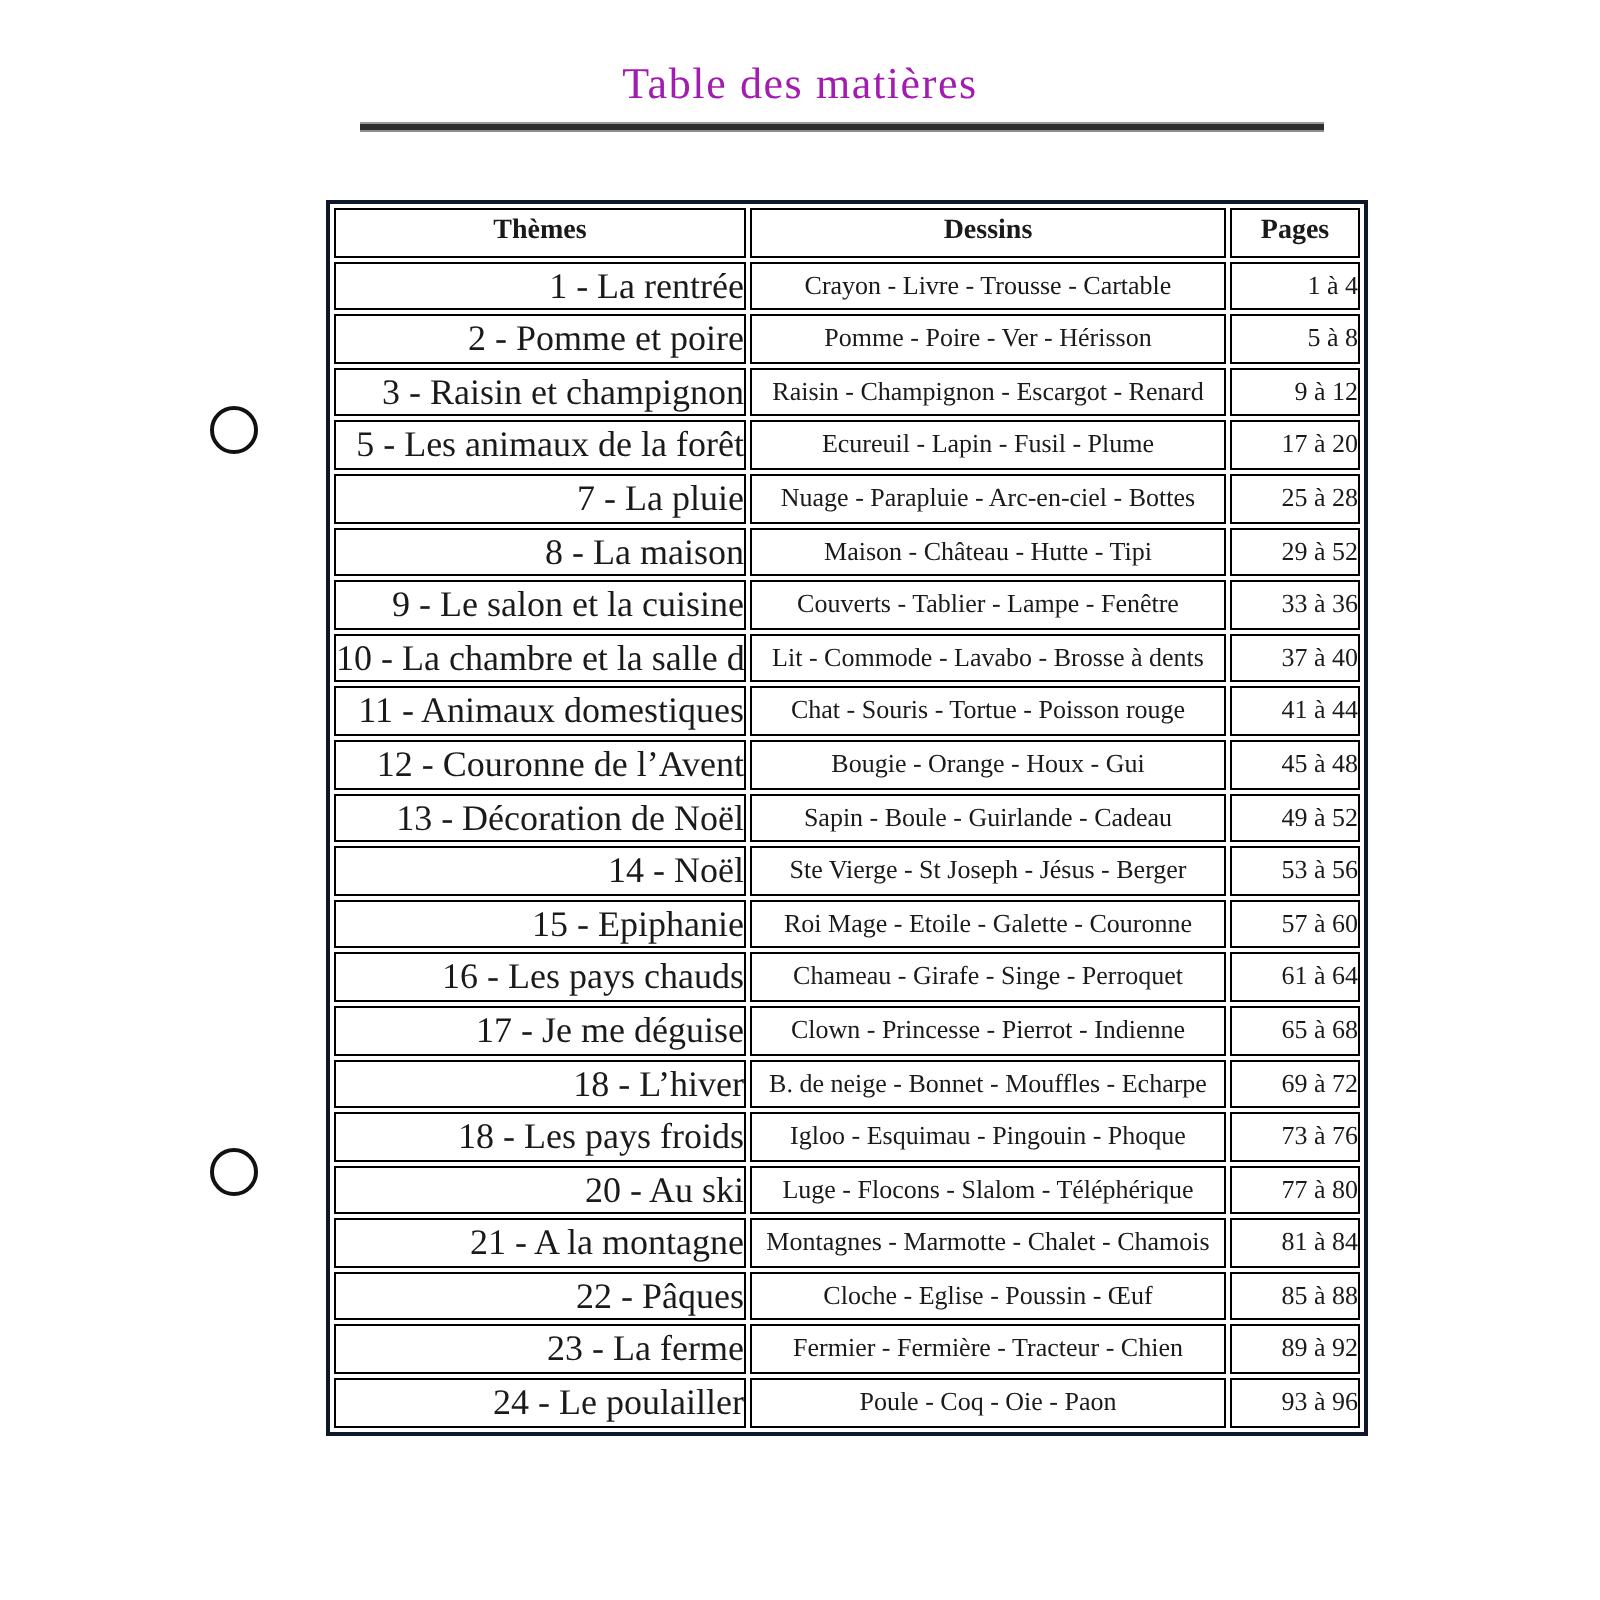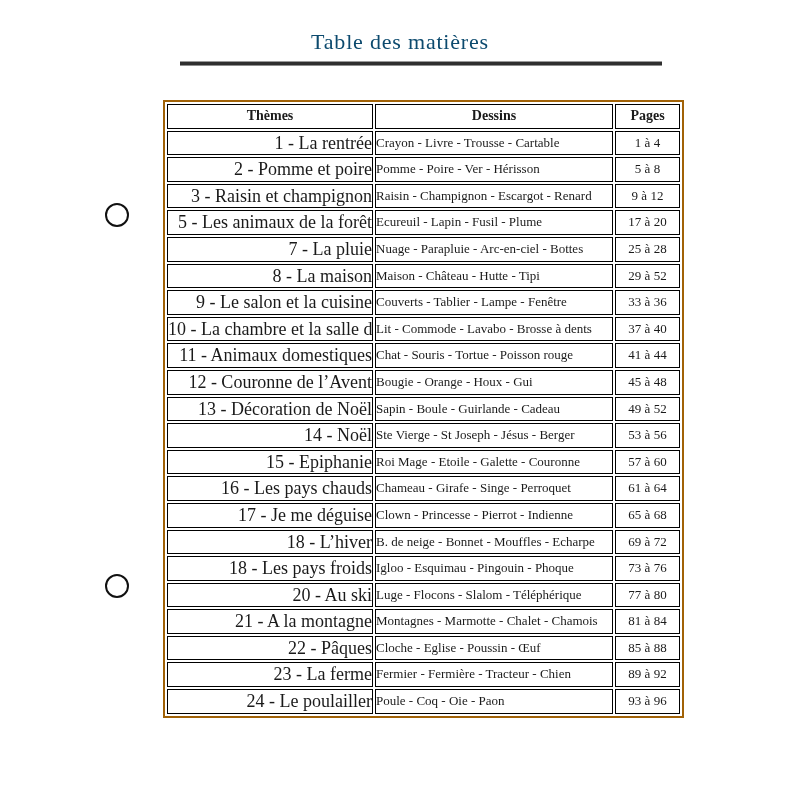--- a/index.html
+++ b/index.html
@@ -17,21 +17,21 @@
     overflow: hidden;
   }
   .doc-title {
     position: absolute;
     top: 29px;
     left: 0;
     width: 800px;
     text-align: center;
     font-size: 22px;
     letter-spacing: 0.8px;
-    color: #0c4a6e;
+    color: #a21caf;
   }
   .title-rule {
     position: absolute;
     left: 180px;
     top: 61px;
     width: 482px;
     height: 3px;
     background: #2f2f2f;
     border-top: 1px solid #9a9a9a;
     border-bottom: 1px solid #8d8d8d;
@@ -48,21 +48,21 @@
   .hole-bottom { left: 105px; top: 574px; }
 
   table.toc {
     position: absolute;
     left: 163px;
     top: 100px;
     width: 513px;
     table-layout: fixed;
     border-collapse: separate;
     border-spacing: 2px;
-    border: 2px solid #a16207;
+    border: 2px solid #0f172a;
     background: #ffffff;
   }
   table.toc th,
   table.toc td {
     border: 1px solid #000000;
     height: 22.6px;
     line-height: 22.6px;
     padding: 0;
     overflow: hidden;
     background: #ffffff;
@@ -75,27 +75,27 @@
   }
   td.cell-theme {
     font-size: 18px;
     text-align: right;
     padding-left: 6px;
     white-space: pre;
     font-family: Liberation Serif, serif;
   }
   td.cell-dessins {
     font-size: 13px;
-    text-align: left;
+    text-align: center;
     padding-left: 5px;
     white-space: nowrap;
   }
   td.cell-pages {
     font-size: 13px;
-    text-align: center;
+    text-align: right;
     white-space: nowrap;
     font-family: Liberation Serif, serif;
   }
 </style>
 </head>
 <body>
 
 <div class="page">
 
   <div class="doc-title">Table des matières</div>

